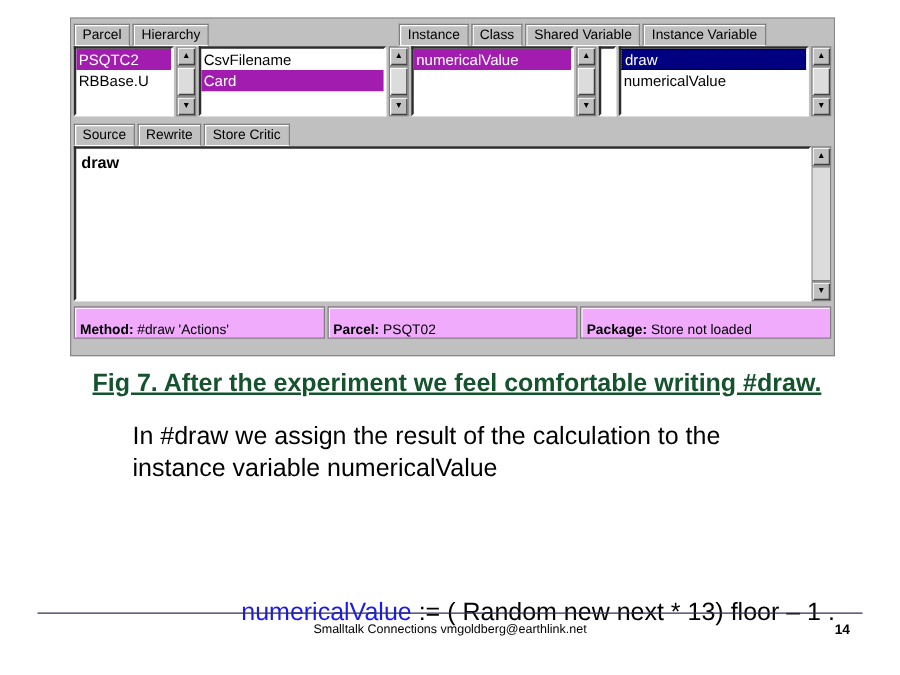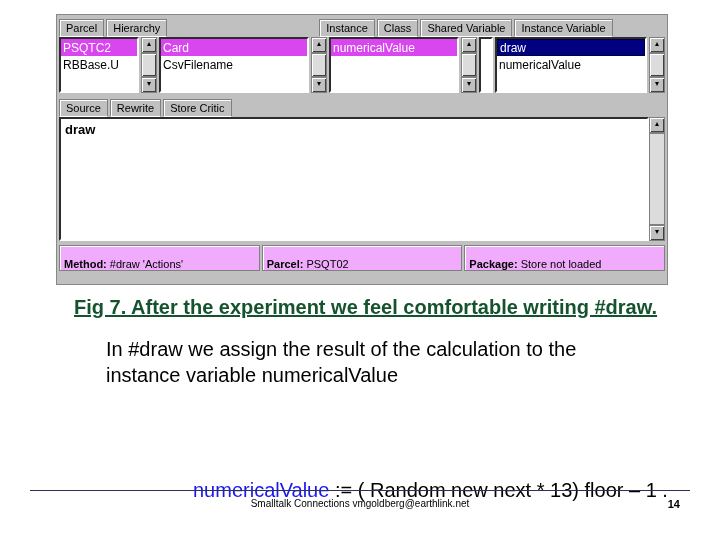--- a/index.html
+++ b/index.html
@@ -77,21 +77,21 @@
   .pane.narrow { flex: 0 0 14px; padding:0; }
   .pane .row {
     display: flex;
     align-items: center;
     height: 17px;
     padding: 0 2px;
     font-size: 12px;
     white-space: nowrap;
   }
   .pane .row.sel {
-    background: #d946ef;
+    background: #a21caf;
     color: #fff;
   }
   .pane .row.dotted {
     border: 1px dotted #000;
     background: #000080;
     color: #fff;
     height: 15px;
   }
   
   .scrollcol {
@@ -249,22 +249,22 @@
         <div class="row sel">PSQTC2</div>
         <div class="row">RBBase.U</div>
       </div>
       <div class="scrollcol">
         <div class="sbtn">▴</div>
         <div class="sbtn" style="flex:1;background:#dcdcdc;border:1px solid #808080"></div>
         <div class="sbtn">▾</div>
       </div>
 
       <div class="pane" style="flex:0 0 150px">
+        <div class="row">CsvFilename</div>
         <div class="row sel">Card</div>
-        <div class="row">CsvFilename</div>
       </div>
       <div class="scrollcol">
         <div class="sbtn">▴</div>
         <div class="sbtn" style="flex:1;background:#dcdcdc;border:1px solid #808080"></div>
         <div class="sbtn">▾</div>
       </div>
 
       <div class="pane" style="flex:0 0 130px">
         <div class="row sel">numericalValue</div>
       </div>

